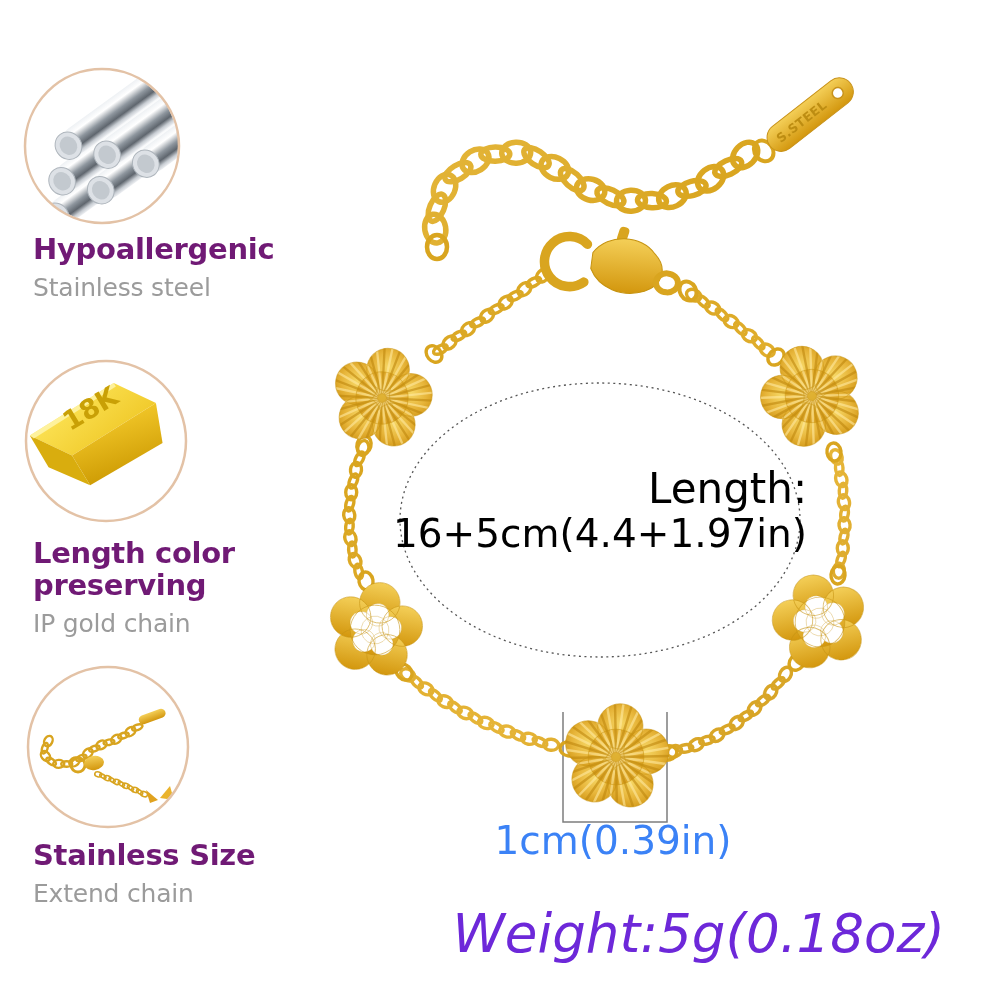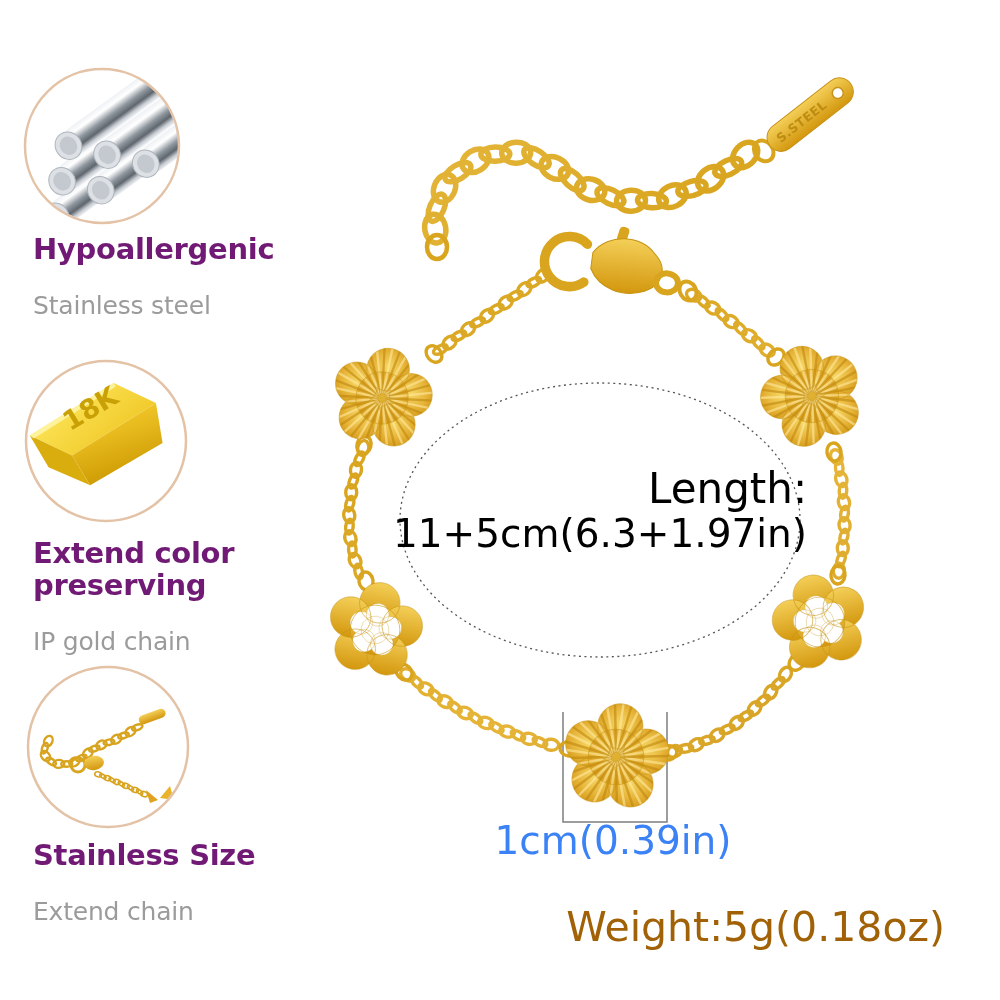--- a/index.html
+++ b/index.html
@@ -1,26 +1,26 @@
 <!DOCTYPE html>
 <html><head>
 <meta charset="utf-8">
 <style>
   html,body{margin:0;padding:0;background:#ffffff;}
   .canvas{position:relative;width:1000px;height:1000px;background:#fff;overflow:hidden;
           font-family:"DejaVu Sans","Liberation Sans",sans-serif;}
   svg{position:absolute;left:0;top:0;}
   .feat{position:absolute;left:33px;width:252px;}
   .feat-title{font-size:29px;font-weight:bold;color:#701a75;line-height:1.1;letter-spacing:-0.3px;}
-  .feat-sub{font-size:25px;color:#9b9b9b;margin-top:25px;letter-spacing:-0.2px;}
+  .feat-sub{font-size:25px;color:#9b9b9b;margin-top:7px;letter-spacing:-0.2px;}
   .len-box{position:absolute;left:600px;top:466px;transform:translateX(-50%);text-align:right;color:#000000;}
   .len-label{font-size:42px;line-height:46px;}
   .len-value{font-size:39px;line-height:44px;}
   .charm-size{position:absolute;left:613px;top:818px;transform:translateX(-50%);font-size:39px;color:#3b82f6;white-space:nowrap;}
-  .weight{position:absolute;right:55px;top:903px;font-size:41px;color:#a16207;white-space:nowrap;}
+  .weight{position:absolute;right:55px;top:903px;font-size:53px;color:#6d28d9;white-space:nowrap;font-style:italic;}
 </style>
 </head>
 <body>
 
 <div class="canvas">
 
 <svg width="1000" height="1000" viewBox="0 0 1000 1000">
   <defs>
     <linearGradient id="goldLin" gradientUnits="userSpaceOnUse" x1="320" y1="80" x2="900" y2="840">
       <stop offset="0" stop-color="#eabf49"></stop>
@@ -452,28 +452,28 @@
       <use href="#fsil" fill="none" stroke="#c79413" stroke-width="1" opacity="0.6" transform="scale(0.56)"></use>
     </g>
   </g>
 </svg>
 
 <div class="feat" style="top:234px">
   <div class="feat-title">Hypoallergenic</div>
   <div class="feat-sub">Stainless steel</div>
 </div>
 <div class="feat" style="top:538px">
-  <div class="feat-title">Extend color preserving</div>
+  <div class="feat-title">Length color preserving</div>
   <div class="feat-sub">IP gold chain</div>
 </div>
 <div class="feat" style="top:840px">
   <div class="feat-title">Stainless Size</div>
   <div class="feat-sub">Extend chain</div>
 </div>
 
 <div class="len-box">
   <div class="len-label">Length:</div>
-  <div class="len-value">11+5cm(6.3+1.97in)</div>
+  <div class="len-value">16+5cm(4.4+1.97in)</div>
 </div>
 <div class="charm-size">1cm(0.39in)</div>
 <div class="weight">Weight:5g(0.18oz)</div>
 
 </div>
 
 </body></html>

